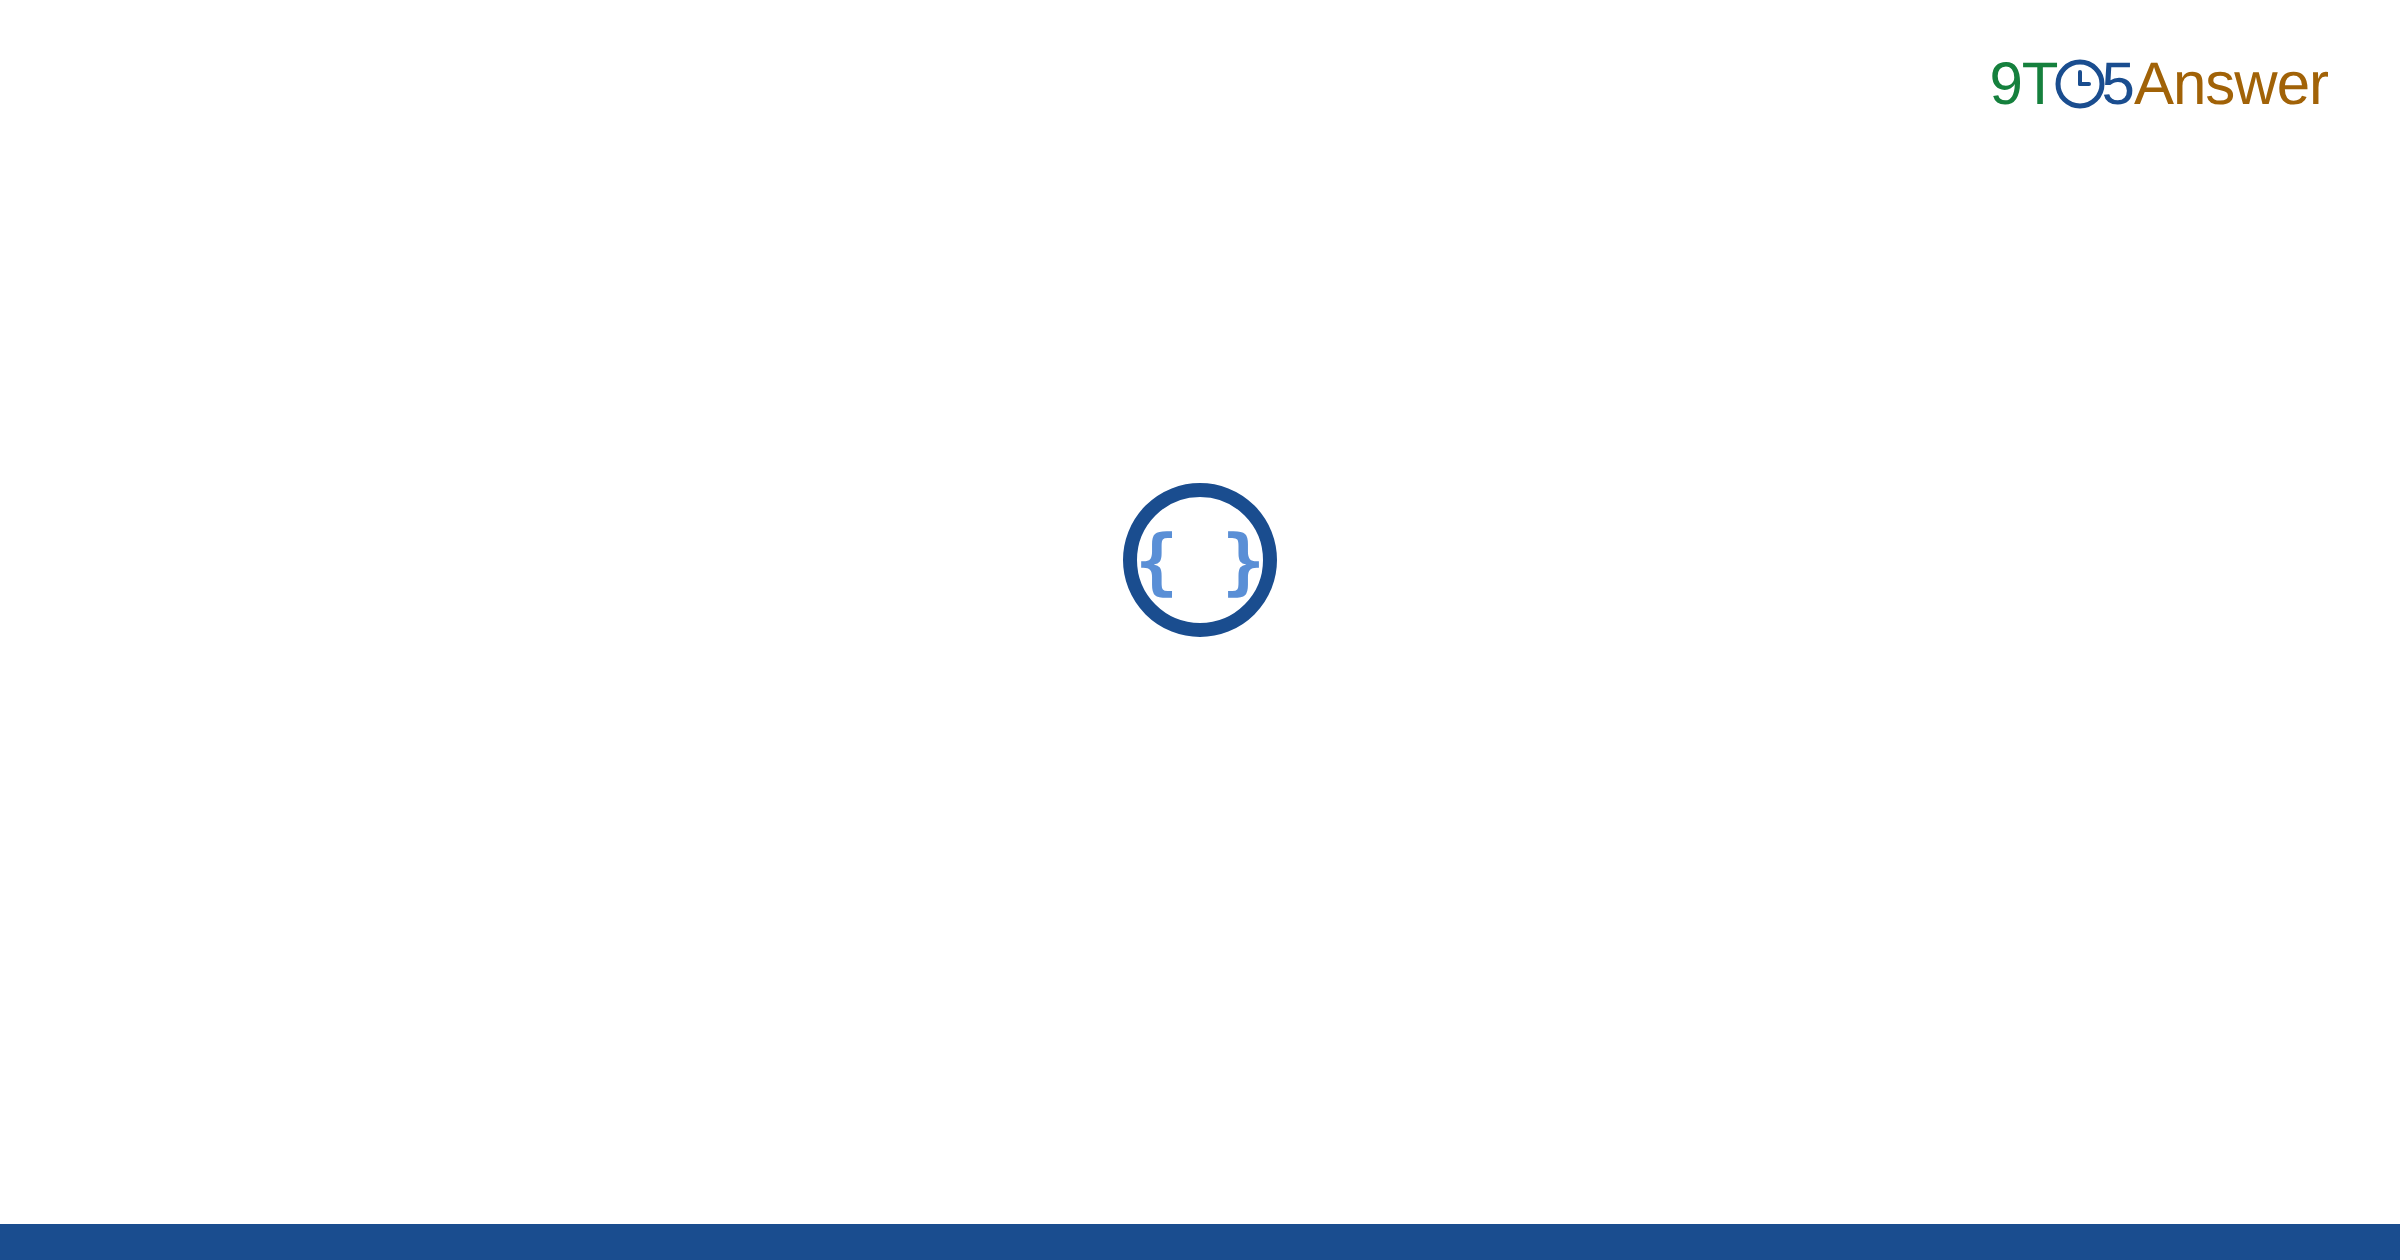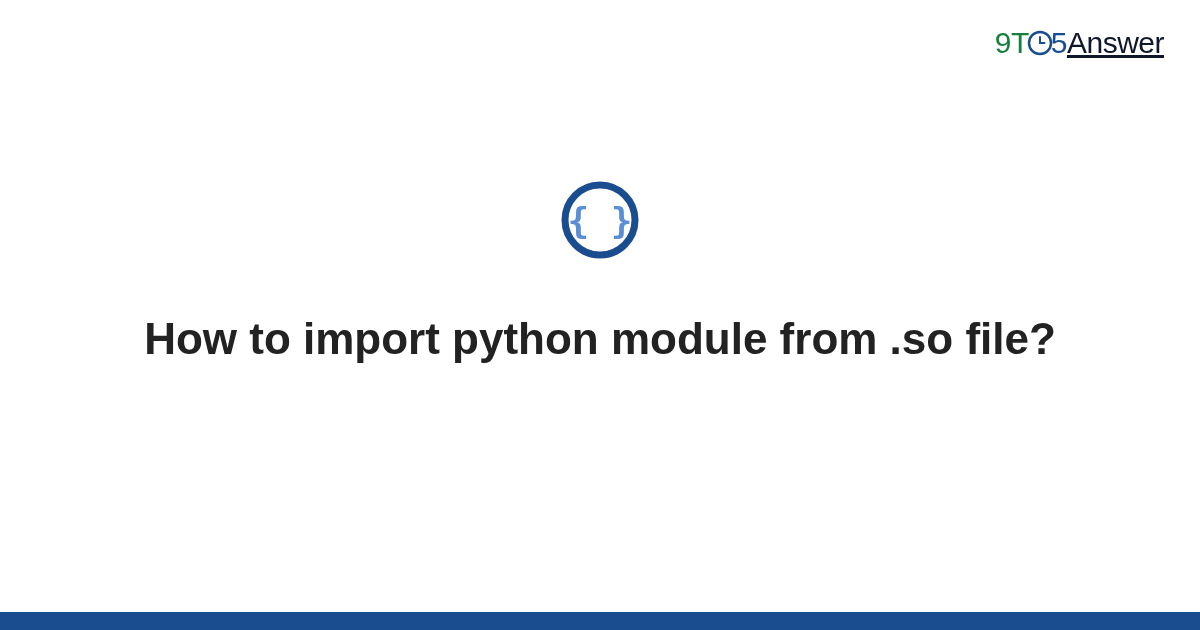--- a/index.html
+++ b/index.html
@@ -34,23 +34,22 @@
       width: 26px;
       height: 26px;
       vertical-align: -3px;
       margin: 0 -2px;
     }
     .logo .five {
       color: #1a4d8f;
       font-weight: 500;
     }
     .logo .answer {
-      color: #0f172a;
+      color: #a16207;
       font-weight: 400;
-      text-decoration: underline;
     }
     .content {
       position: absolute;
       top: 0;
       left: 0;
       right: 0;
       bottom: 0;
       display: flex;
       flex-direction: column;
       align-items: center;
@@ -94,16 +93,15 @@
     </span><span class="five">5</span><span class="answer">Answer</span>
 </div>
 
 <div class="content">
   <div class="code-icon">
     <svg viewBox="0 0 78 78" width="78" height="78">
       <circle cx="39" cy="39" r="35" fill="none" stroke="#1a4d8f" stroke-width="7"></circle>
       <text x="39" y="52" font-size="36" font-weight="700" fill="#5a8fd6" text-anchor="middle" font-family="monospace">{ }</text>
     </svg>
   </div>
-  <h1 class="title">How to import python module from .so file?</h1>
 </div>
 
 <div class="footer-bar"></div>
 
 </body></html>

